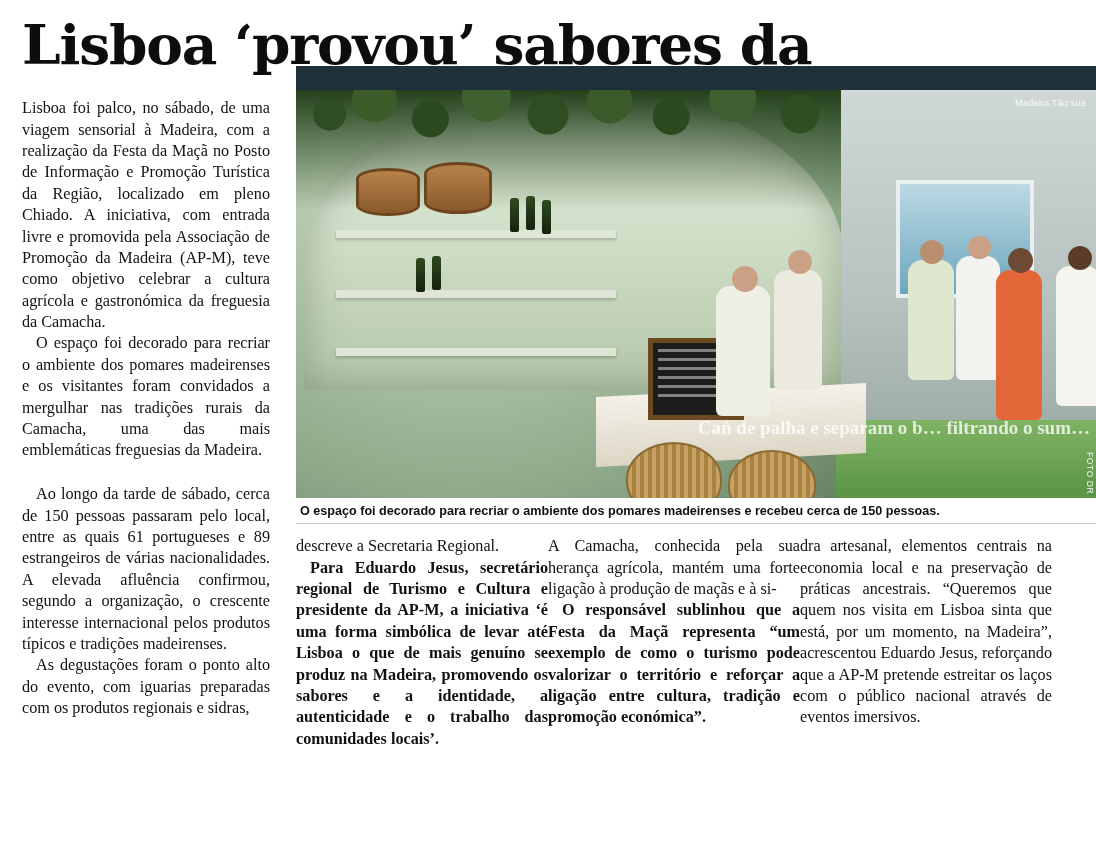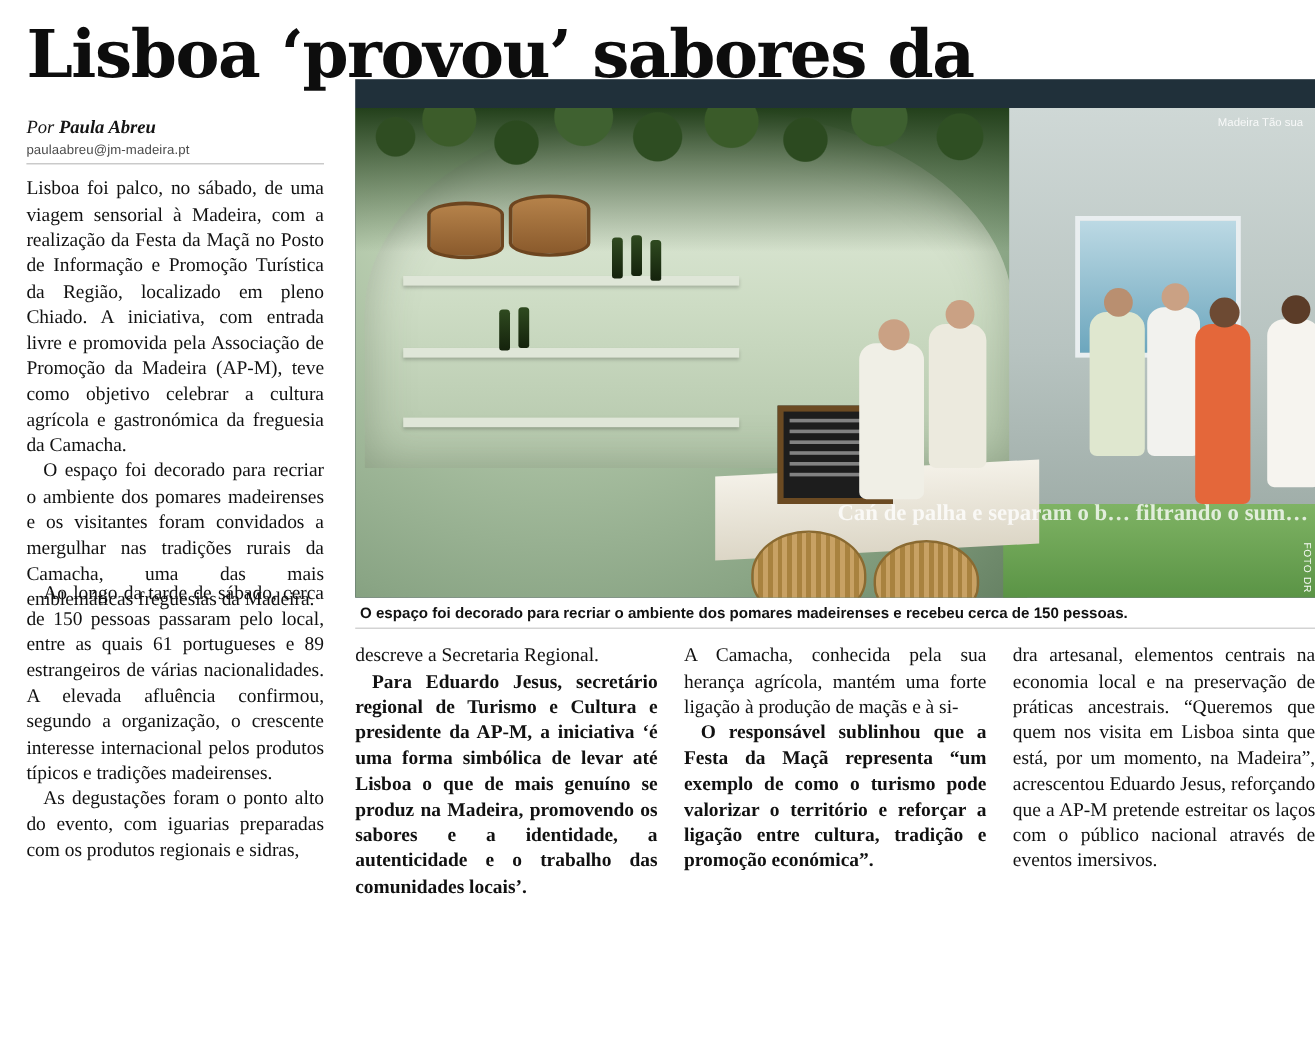--- a/index.html
+++ b/index.html
@@ -206,21 +206,20 @@
     background: rgba(255,255,255,.45);
   }
 
   
   .lower {
     position: absolute;
     left: 278px;
     top: 438px;
     width: 800px;
     display: flex;
-    gap: 22px;
   }
   .lower .col { width: 252px; }
   .lower p {
     font-family: "Liberation Serif", serif;
     font-size: 16.2px;
     line-height: 1.32;
     text-align: justify;
     margin: 0;
     hyphens: auto;
     -webkit-hyphens: auto;
@@ -249,26 +248,20 @@
 
 <div class="page">
 
   <h1 class="headline">
     <span>Lisboa ‘provou’ sabores da</span>
   </h1>
 
   <div class="content">
 
     <div class="col1">
-      <div class="byline-block">
-        <div class="byline">
-          <span>Por </span><b>Paula Abreu</b>
-        </div>
-        <div class="byemail">paulaabreu@jm-madeira.pt</div>
-      </div>
       <div class="body-text">
         <p>Lisboa foi palco, no sábado, de uma viagem sensorial à Madeira, com a realização da Festa da Maçã no Posto de Informação e Promoção Turística da Região, localizado em pleno Chiado. A iniciativa, com entrada livre e promovida pela Associação de Promoção da Madeira (AP-M), teve como objetivo celebrar a cultura agrícola e gastronómica da freguesia da Camacha.</p>
         <p>O espaço foi decorado para recriar o ambiente dos pomares madeirenses e os visitantes foram convidados a mergulhar nas tradições rurais da Camacha, uma das mais emblemáticas freguesias da Madeira.</p>
       </div>
     </div>
 
     <div class="col1-lower">
       <p>Ao longo da tarde de sábado, cerca de 150 pessoas passaram pelo local, entre as quais 61 portugueses e 89 estrangeiros de várias nacionalidades. A elevada afluência confirmou, segundo a organização, o crescente interesse internacional pelos produtos típicos e tradições madeirenses.</p>
       <p>As degustações foram o ponto alto do evento, com iguarias preparadas com os produtos regionais e sidras,</p>
     </div>

